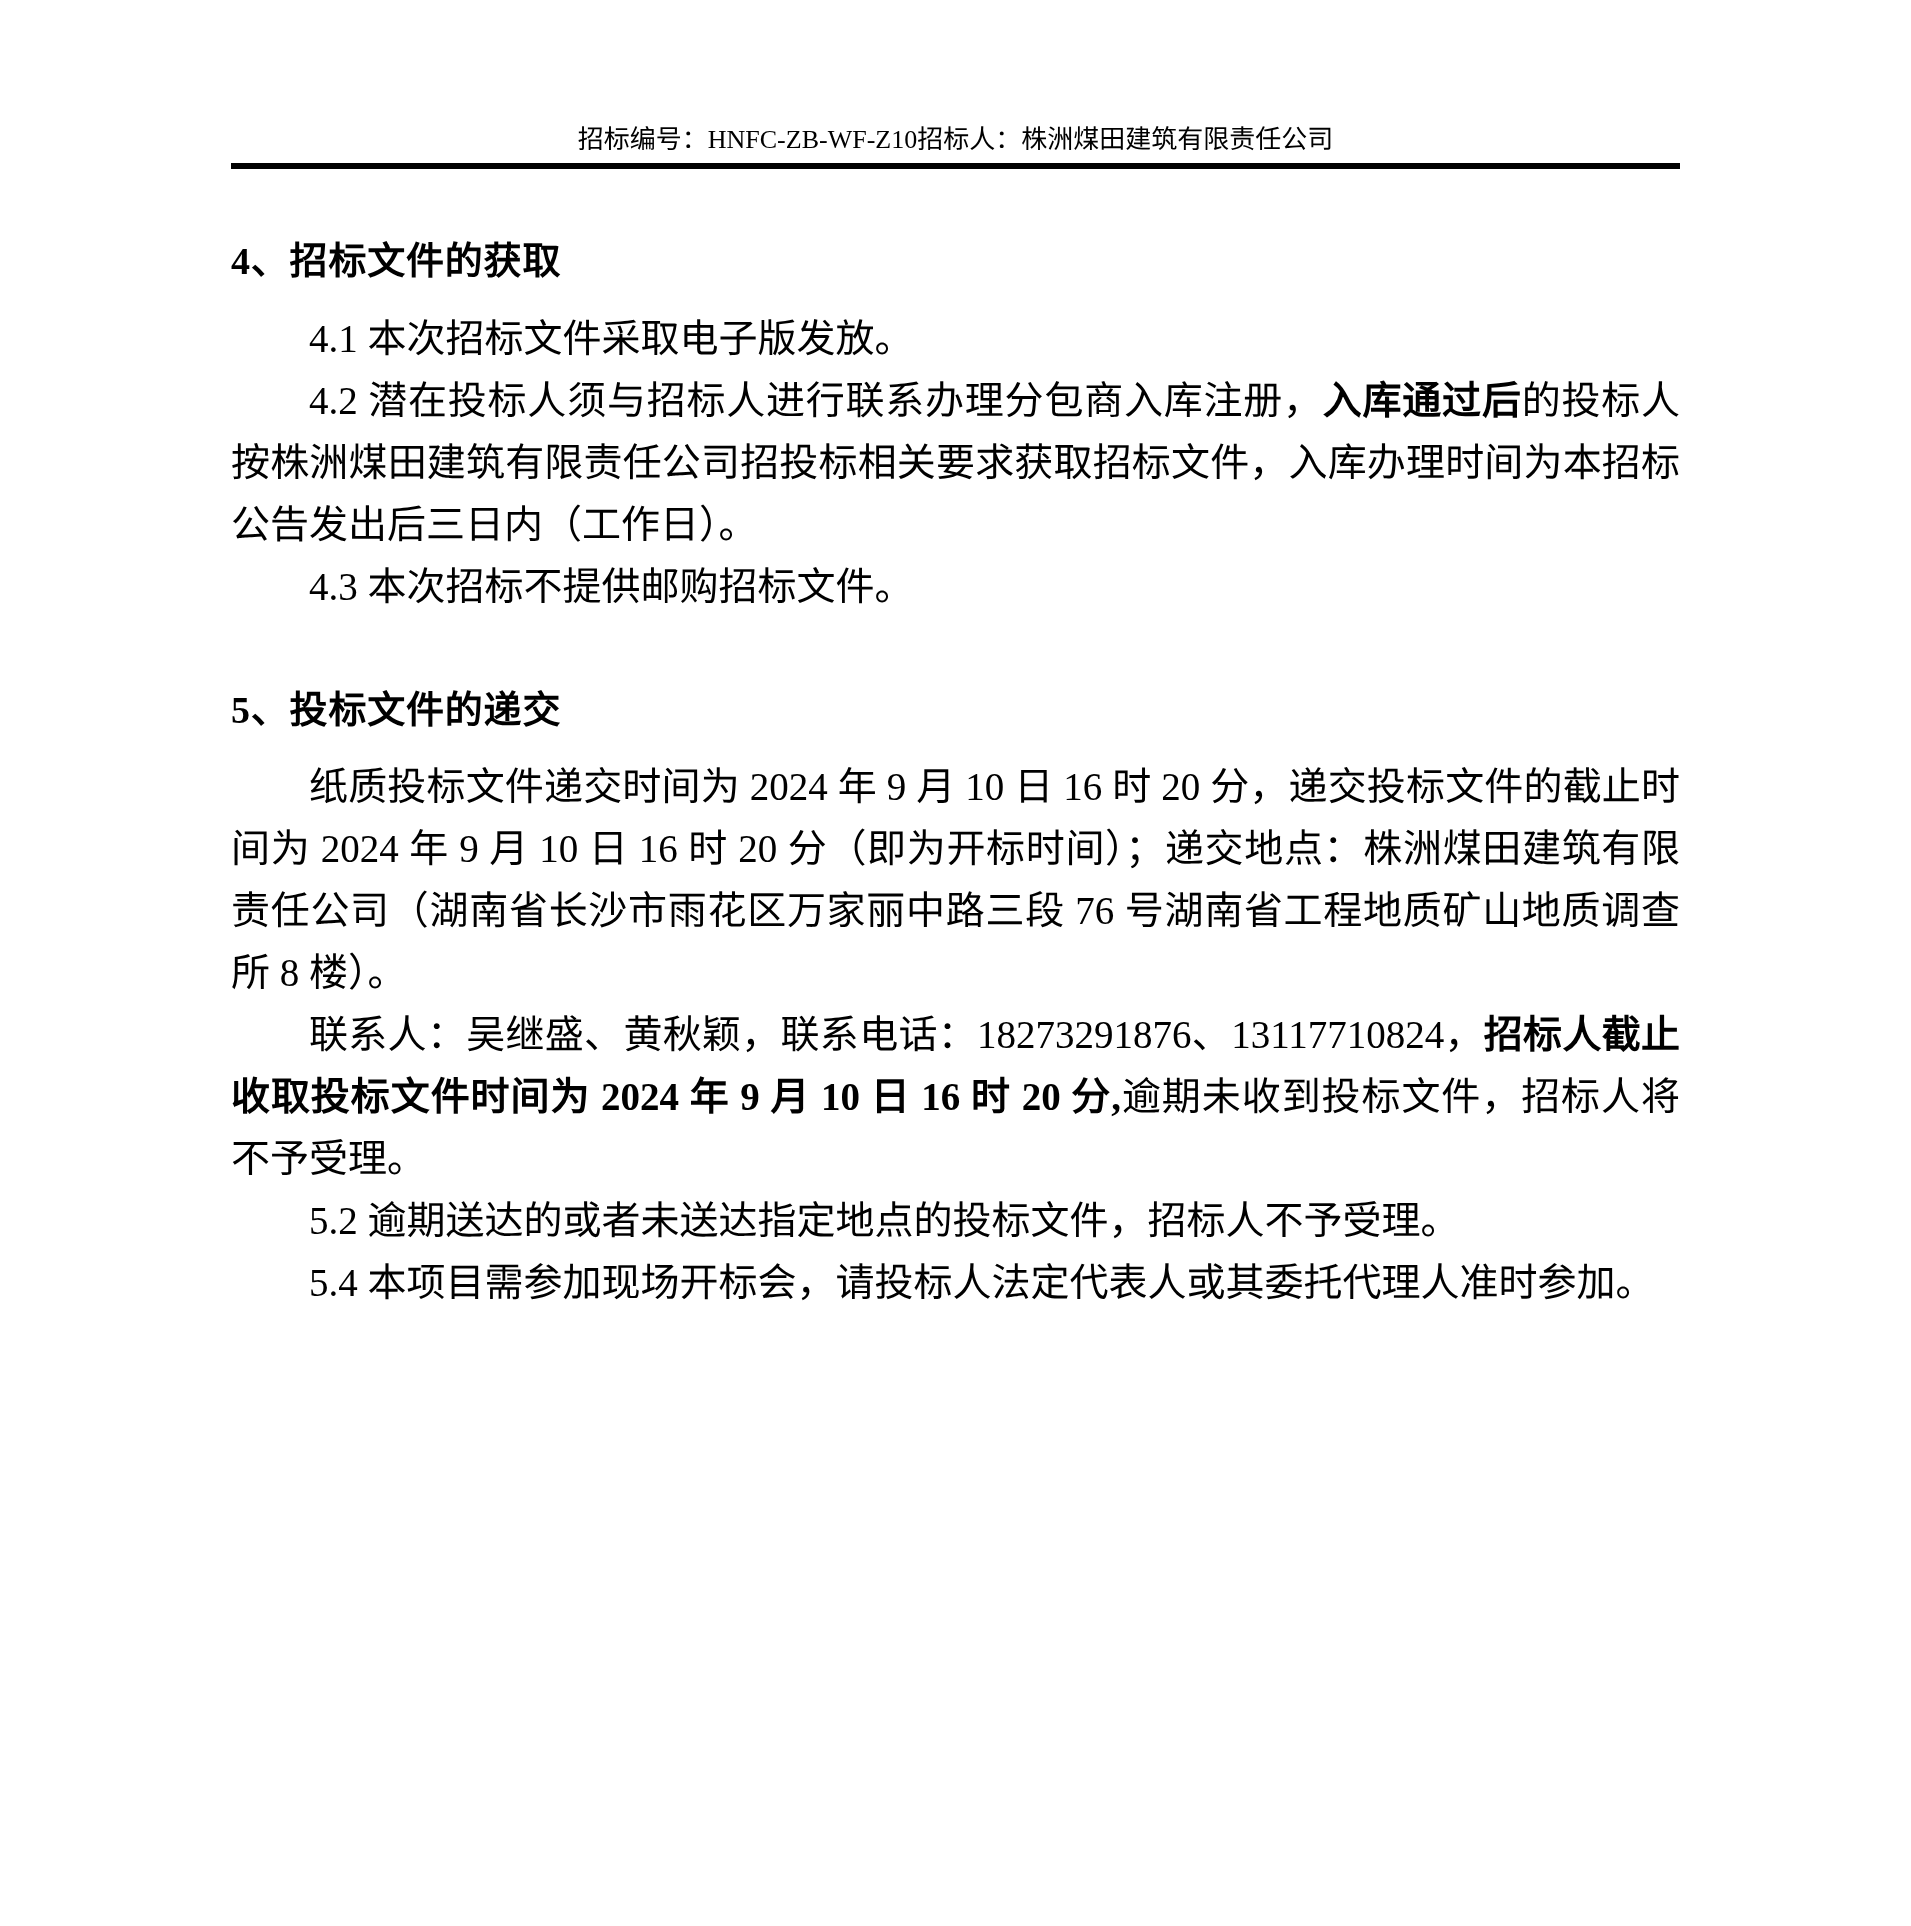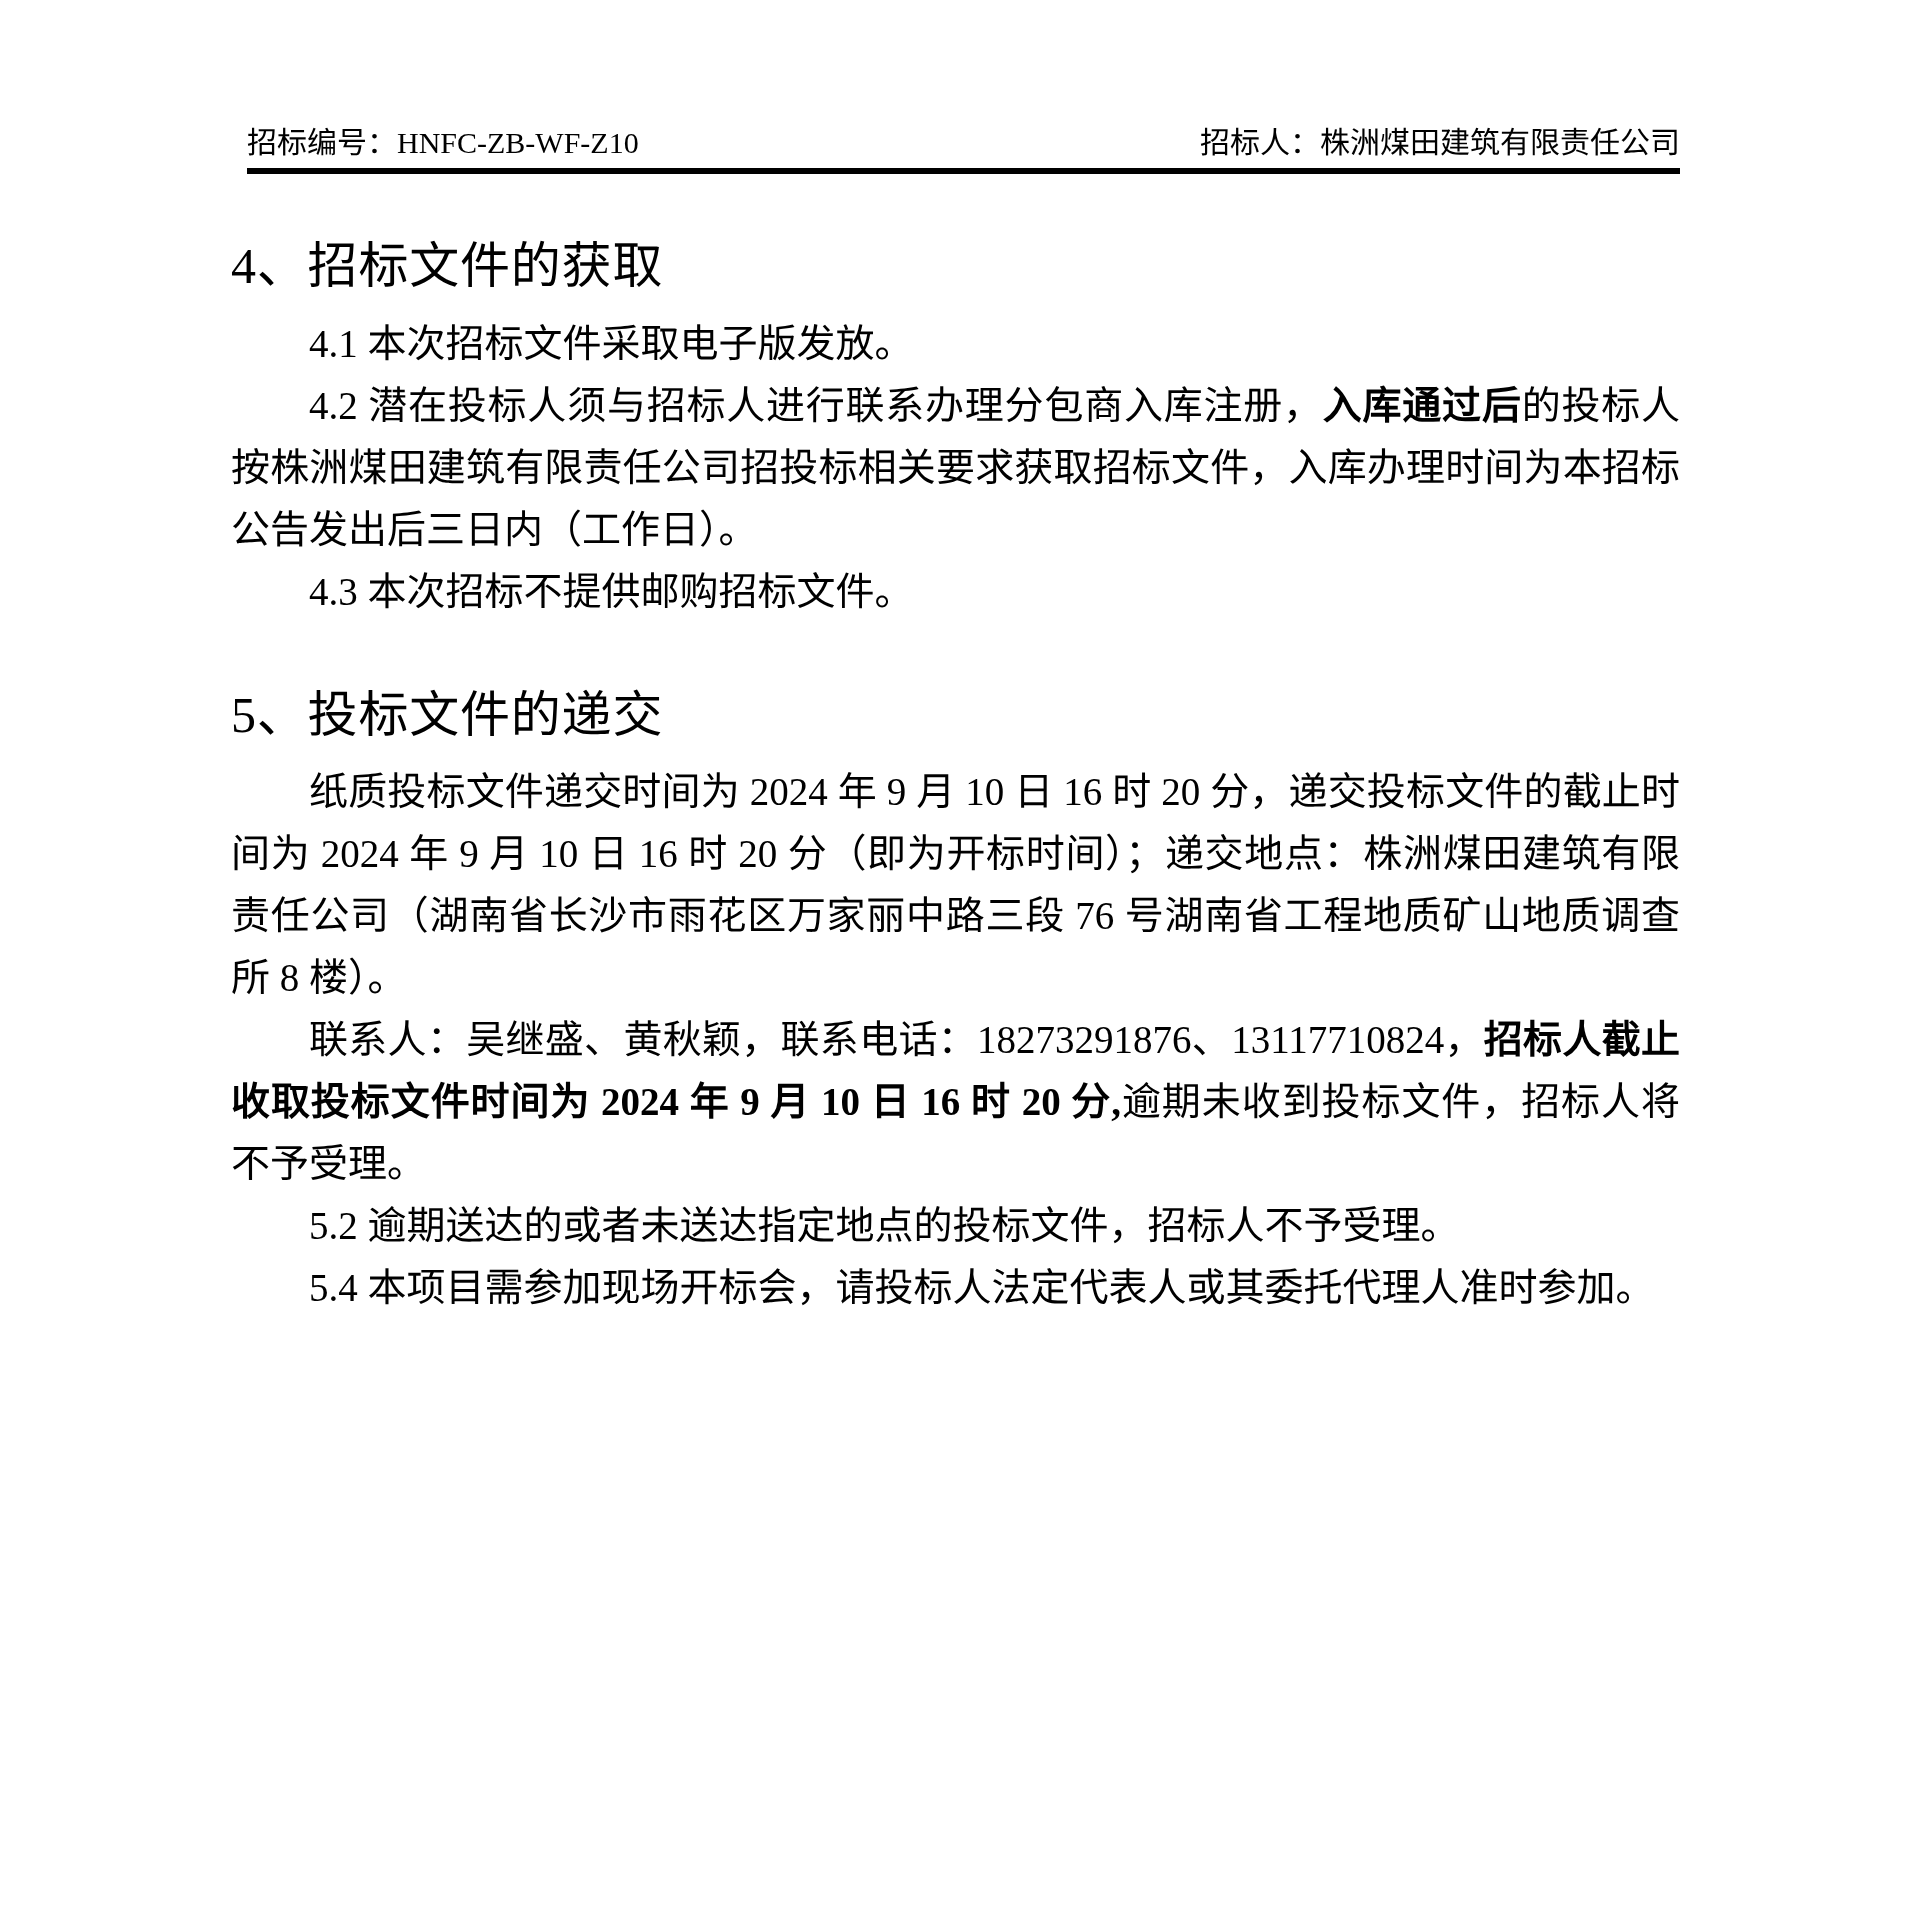--- a/index.html
+++ b/index.html
@@ -8,35 +8,34 @@
     font-family:"Liberation Serif","DejaVu Serif",serif;
     color:#000000;
   }
   .page{
     position:relative;
     width:100%;height:100%;
     box-sizing:border-box;
     padding:123px 231px 0 231px;
   }
   .header{
-    display:flex;justify-content:space-between;align-items:flex-end;
-    font-size:30px;line-height:1.3;
+    display:flex;justify-content:center;align-items:flex-end;
+    font-size:26px;line-height:1.3;
     padding-bottom:6.2px;
     border-bottom:6.2px solid #000000;
-    margin-left:16px;
   }
   .content{margin-top:7.7px;}
   p.body{
     font-size:39px;line-height:62px;
     text-align:justify;text-justify:inter-ideograph;
     margin:0;text-indent:2em;
   }
   p.body.intro{text-indent:1.5em;}
   h2.sec{
-    font-size:50px;line-height:69px;font-weight:normal;
+    font-size:38px;line-height:69px;font-weight:bold;
     margin:58px 0 11.6px 0;letter-spacing:0.8px;
   }
   b{font-weight:bold;}
 </style>
 </head>
 <body>
 
 <div class="page">
 
   <div class="header">

